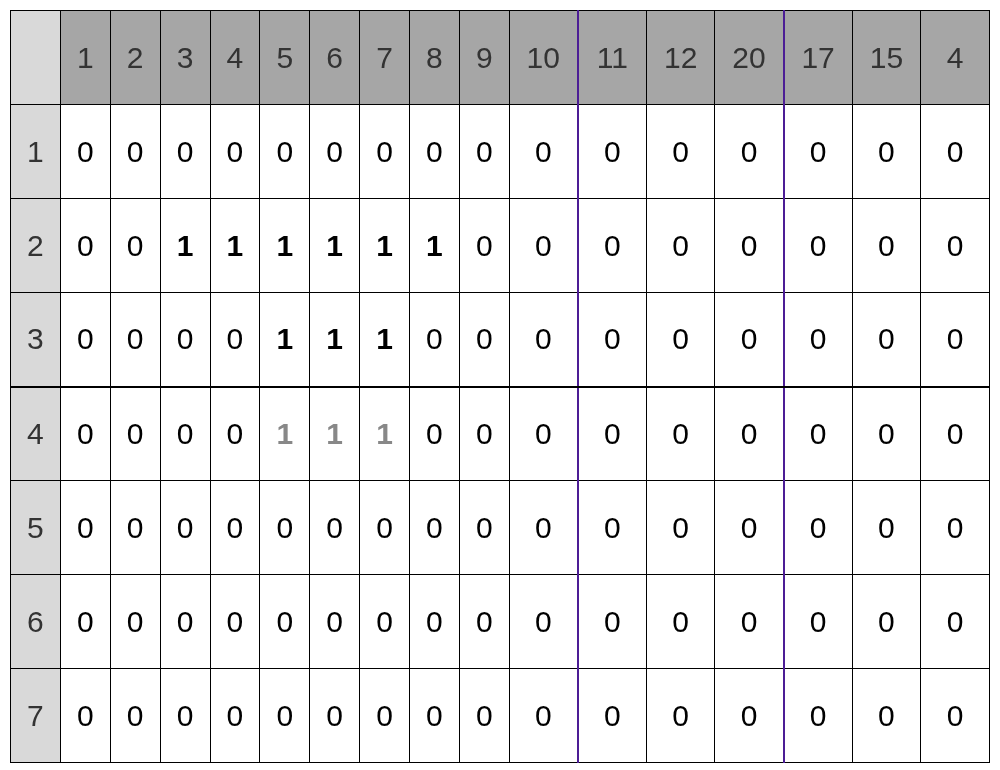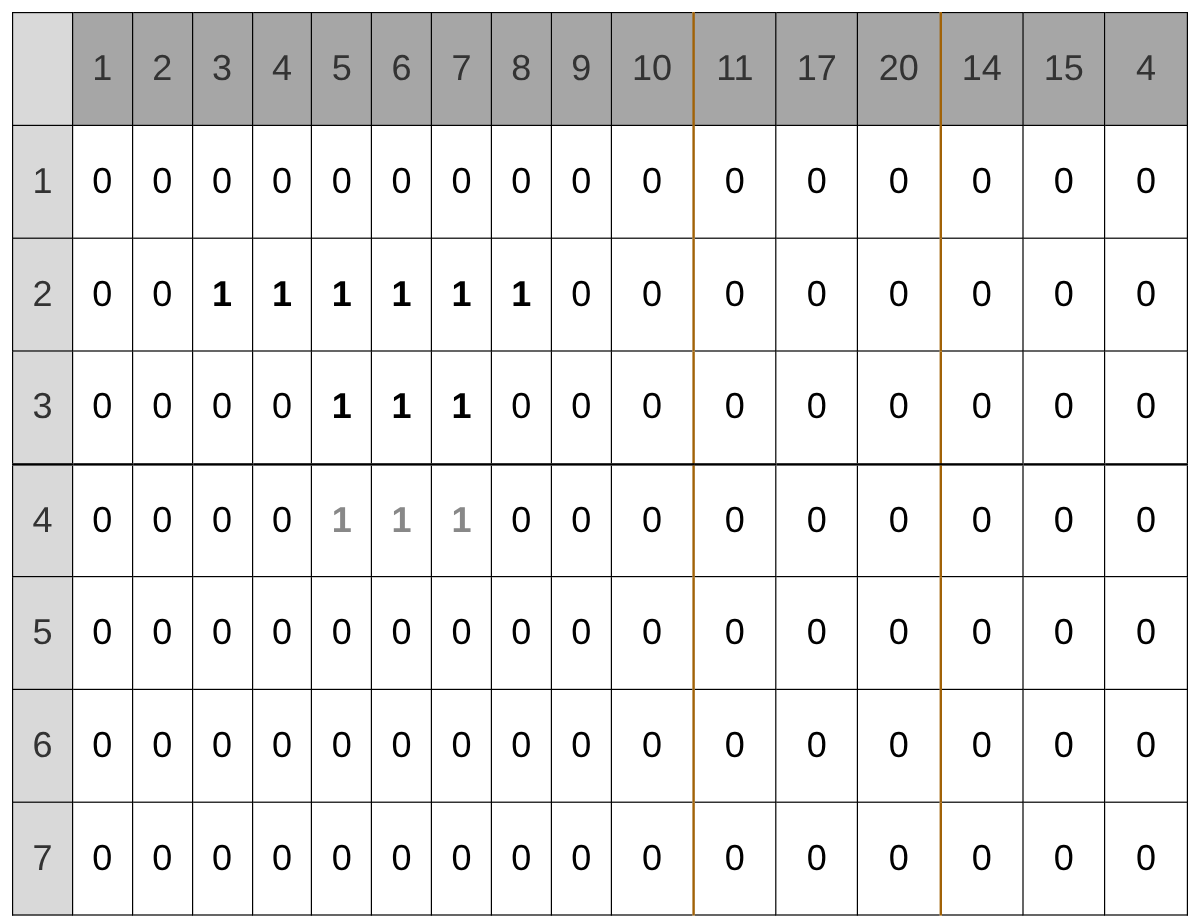--- a/index.html
+++ b/index.html
@@ -45,21 +45,21 @@
       width: 66px;
     }
     .bold {
       font-weight: bold;
     }
     .light {
       color: #888;
       font-weight: bold;
     }
     .thick-right {
-      border-right: 2px solid #a16207;
+      border-right: 2px solid #4c1d95;
     }
     .thick-bottom {
       border-bottom: 2px solid #000;
     }
   </style>
 </head>
 <body>
 
 <table>
   <tbody>
@@ -69,23 +69,23 @@
     <td class="col-header narrow">2</td>
     <td class="col-header narrow">3</td>
     <td class="col-header narrow">4</td>
     <td class="col-header narrow">5</td>
     <td class="col-header narrow">6</td>
     <td class="col-header narrow">7</td>
     <td class="col-header narrow">8</td>
     <td class="col-header narrow">9</td>
     <td class="col-header wide thick-right">10</td>
     <td class="col-header wide">11</td>
+    <td class="col-header wide">12</td>
+    <td class="col-header wide thick-right">20</td>
     <td class="col-header wide">17</td>
-    <td class="col-header wide thick-right">20</td>
-    <td class="col-header wide">14</td>
     <td class="col-header wide">15</td>
     <td class="col-header wide">4</td>
   </tr>
   <tr>
     <td class="row-header">1</td>
     <td>0</td>
     <td>0</td>
     <td>0</td>
     <td>0</td>
     <td>0</td>

